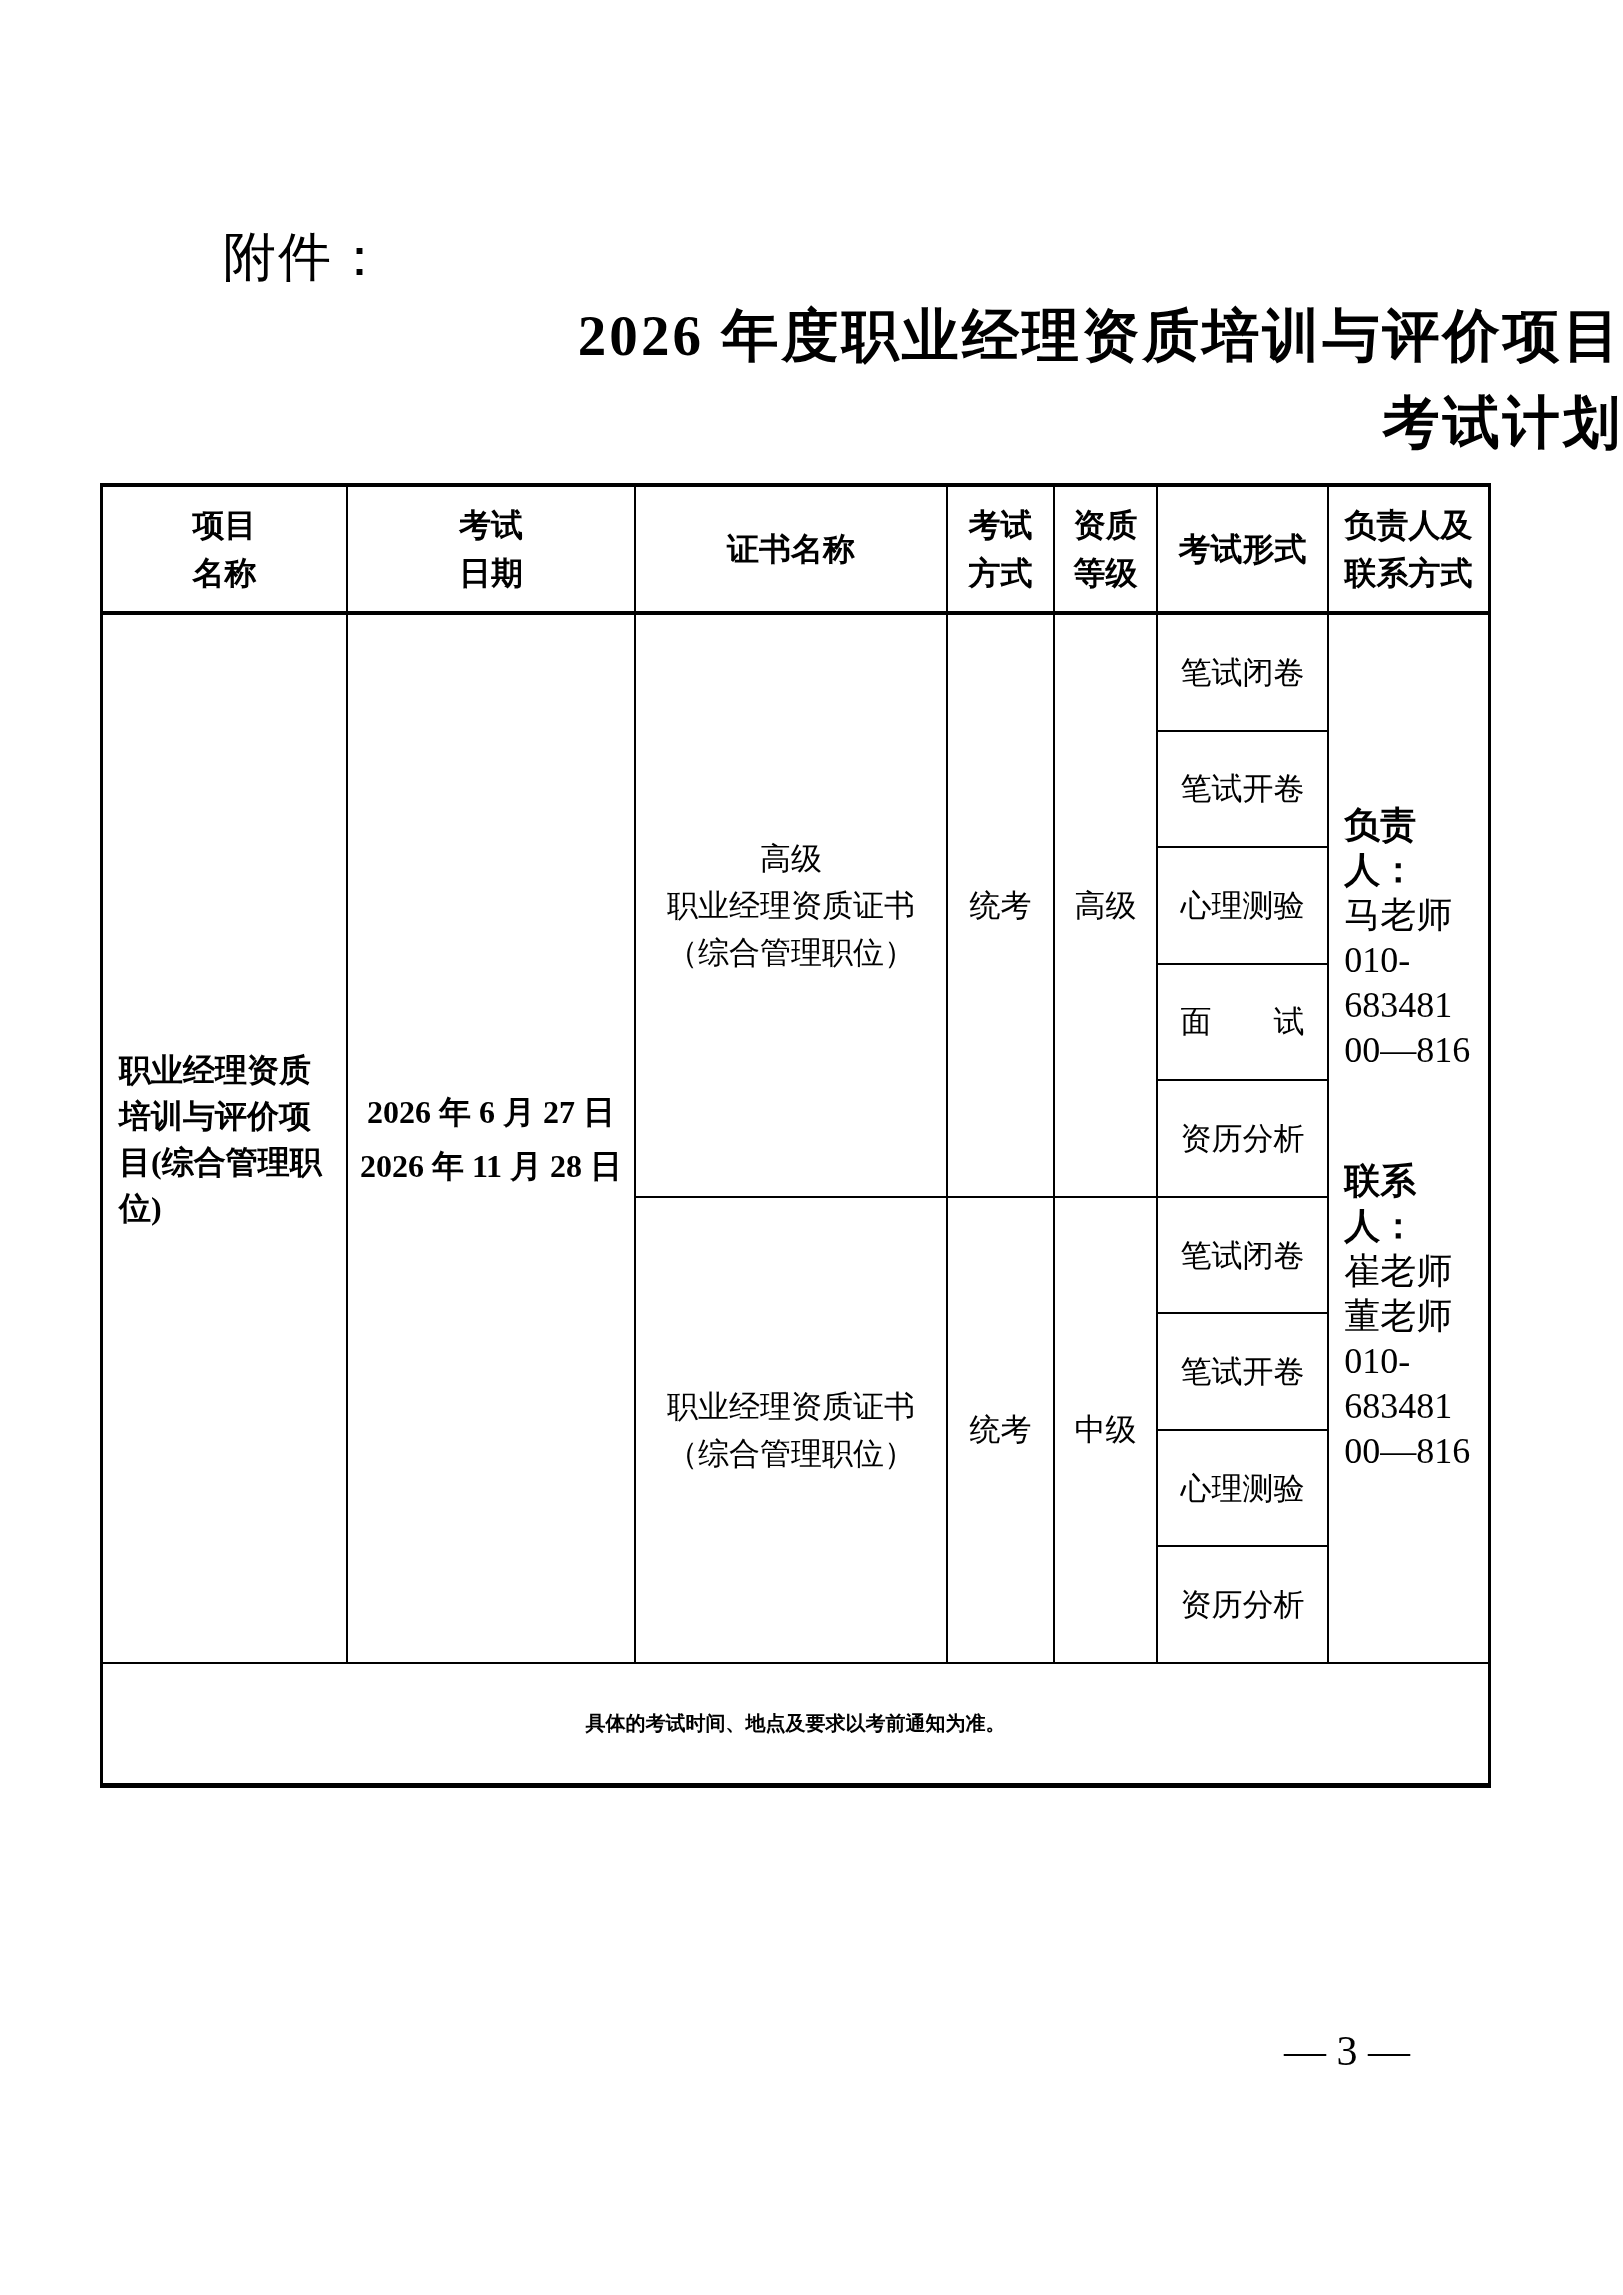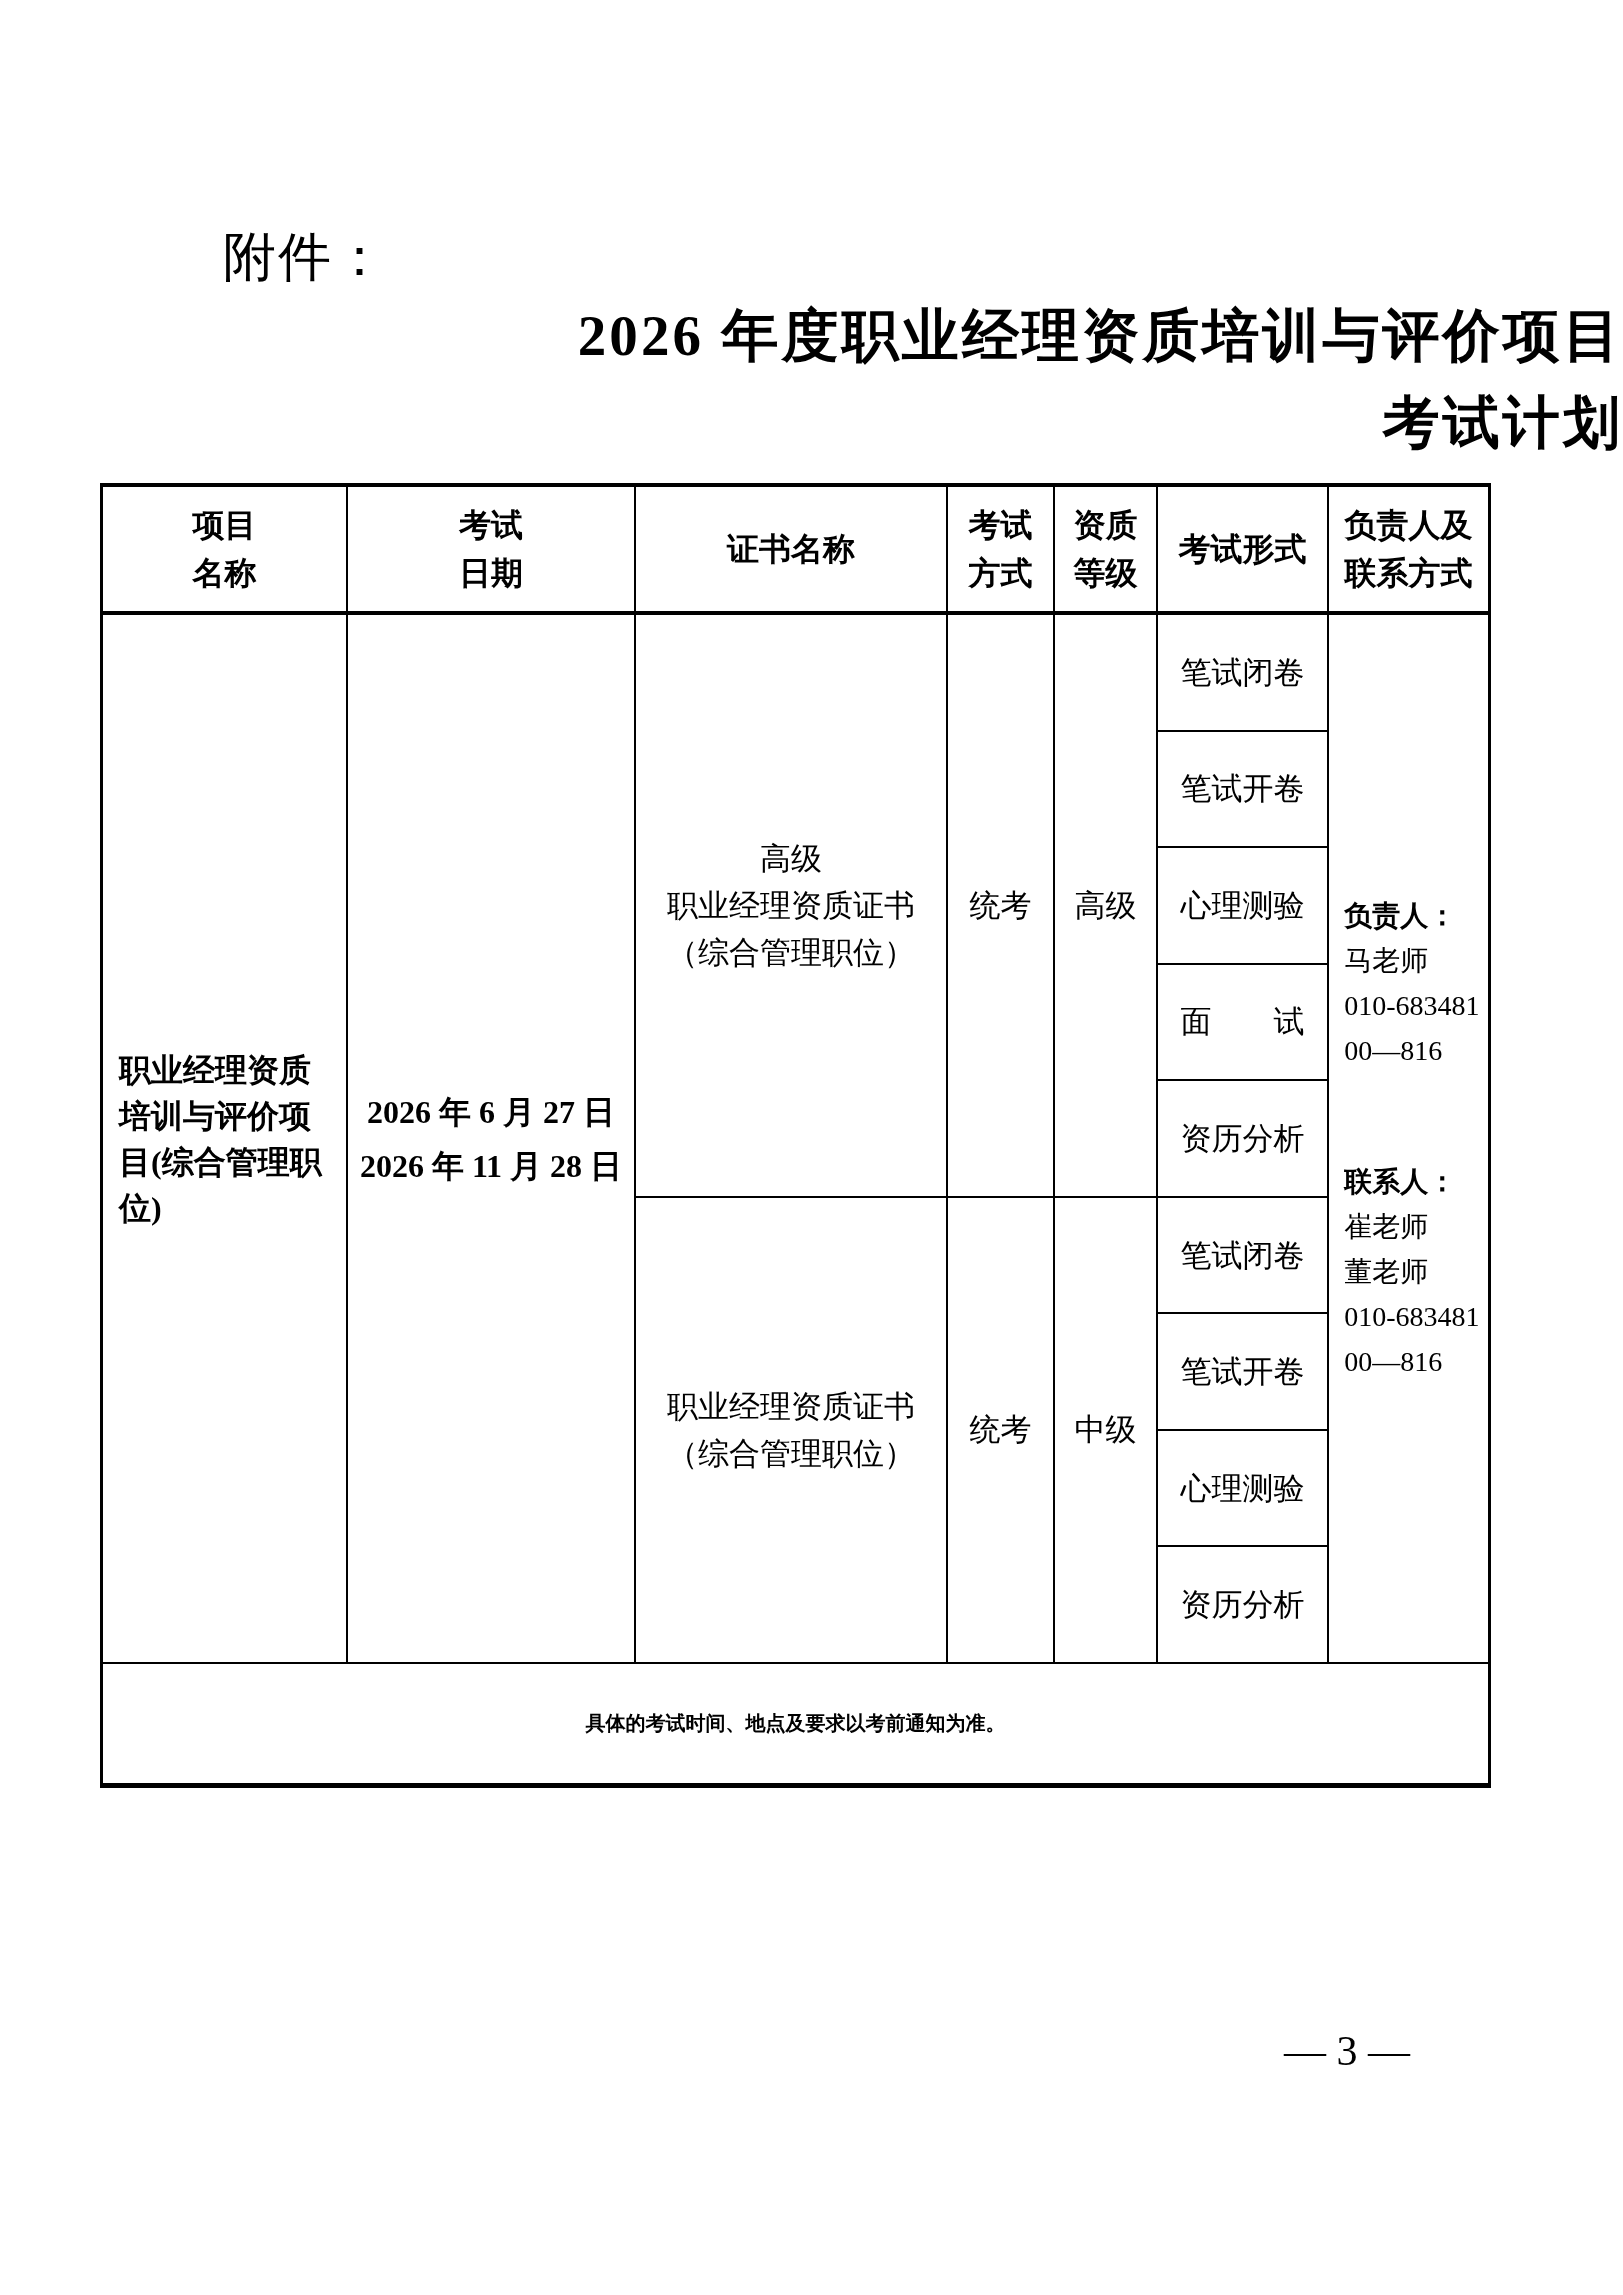--- a/index.html
+++ b/index.html
@@ -84,21 +84,21 @@
   .cell.dates {
     font-weight: bold;
     font-size: 32px;
     line-height: 54px;
   }
   .cell.contact {
     flex-direction: column;
     align-items: flex-start;
     justify-content: center;
     text-align: left;
-    font-size: 28px;
+    font-size: 36px;
     line-height: 45px;
     padding-left: 15.3px;
     padding-right: 5.1px;
   }
   .contact .lbl { font-weight: bold; }
   .contact .second { margin-top: 86px; }
   .cell.note {
     border-right: none;
     border-bottom: none;
     font-weight: bold;

